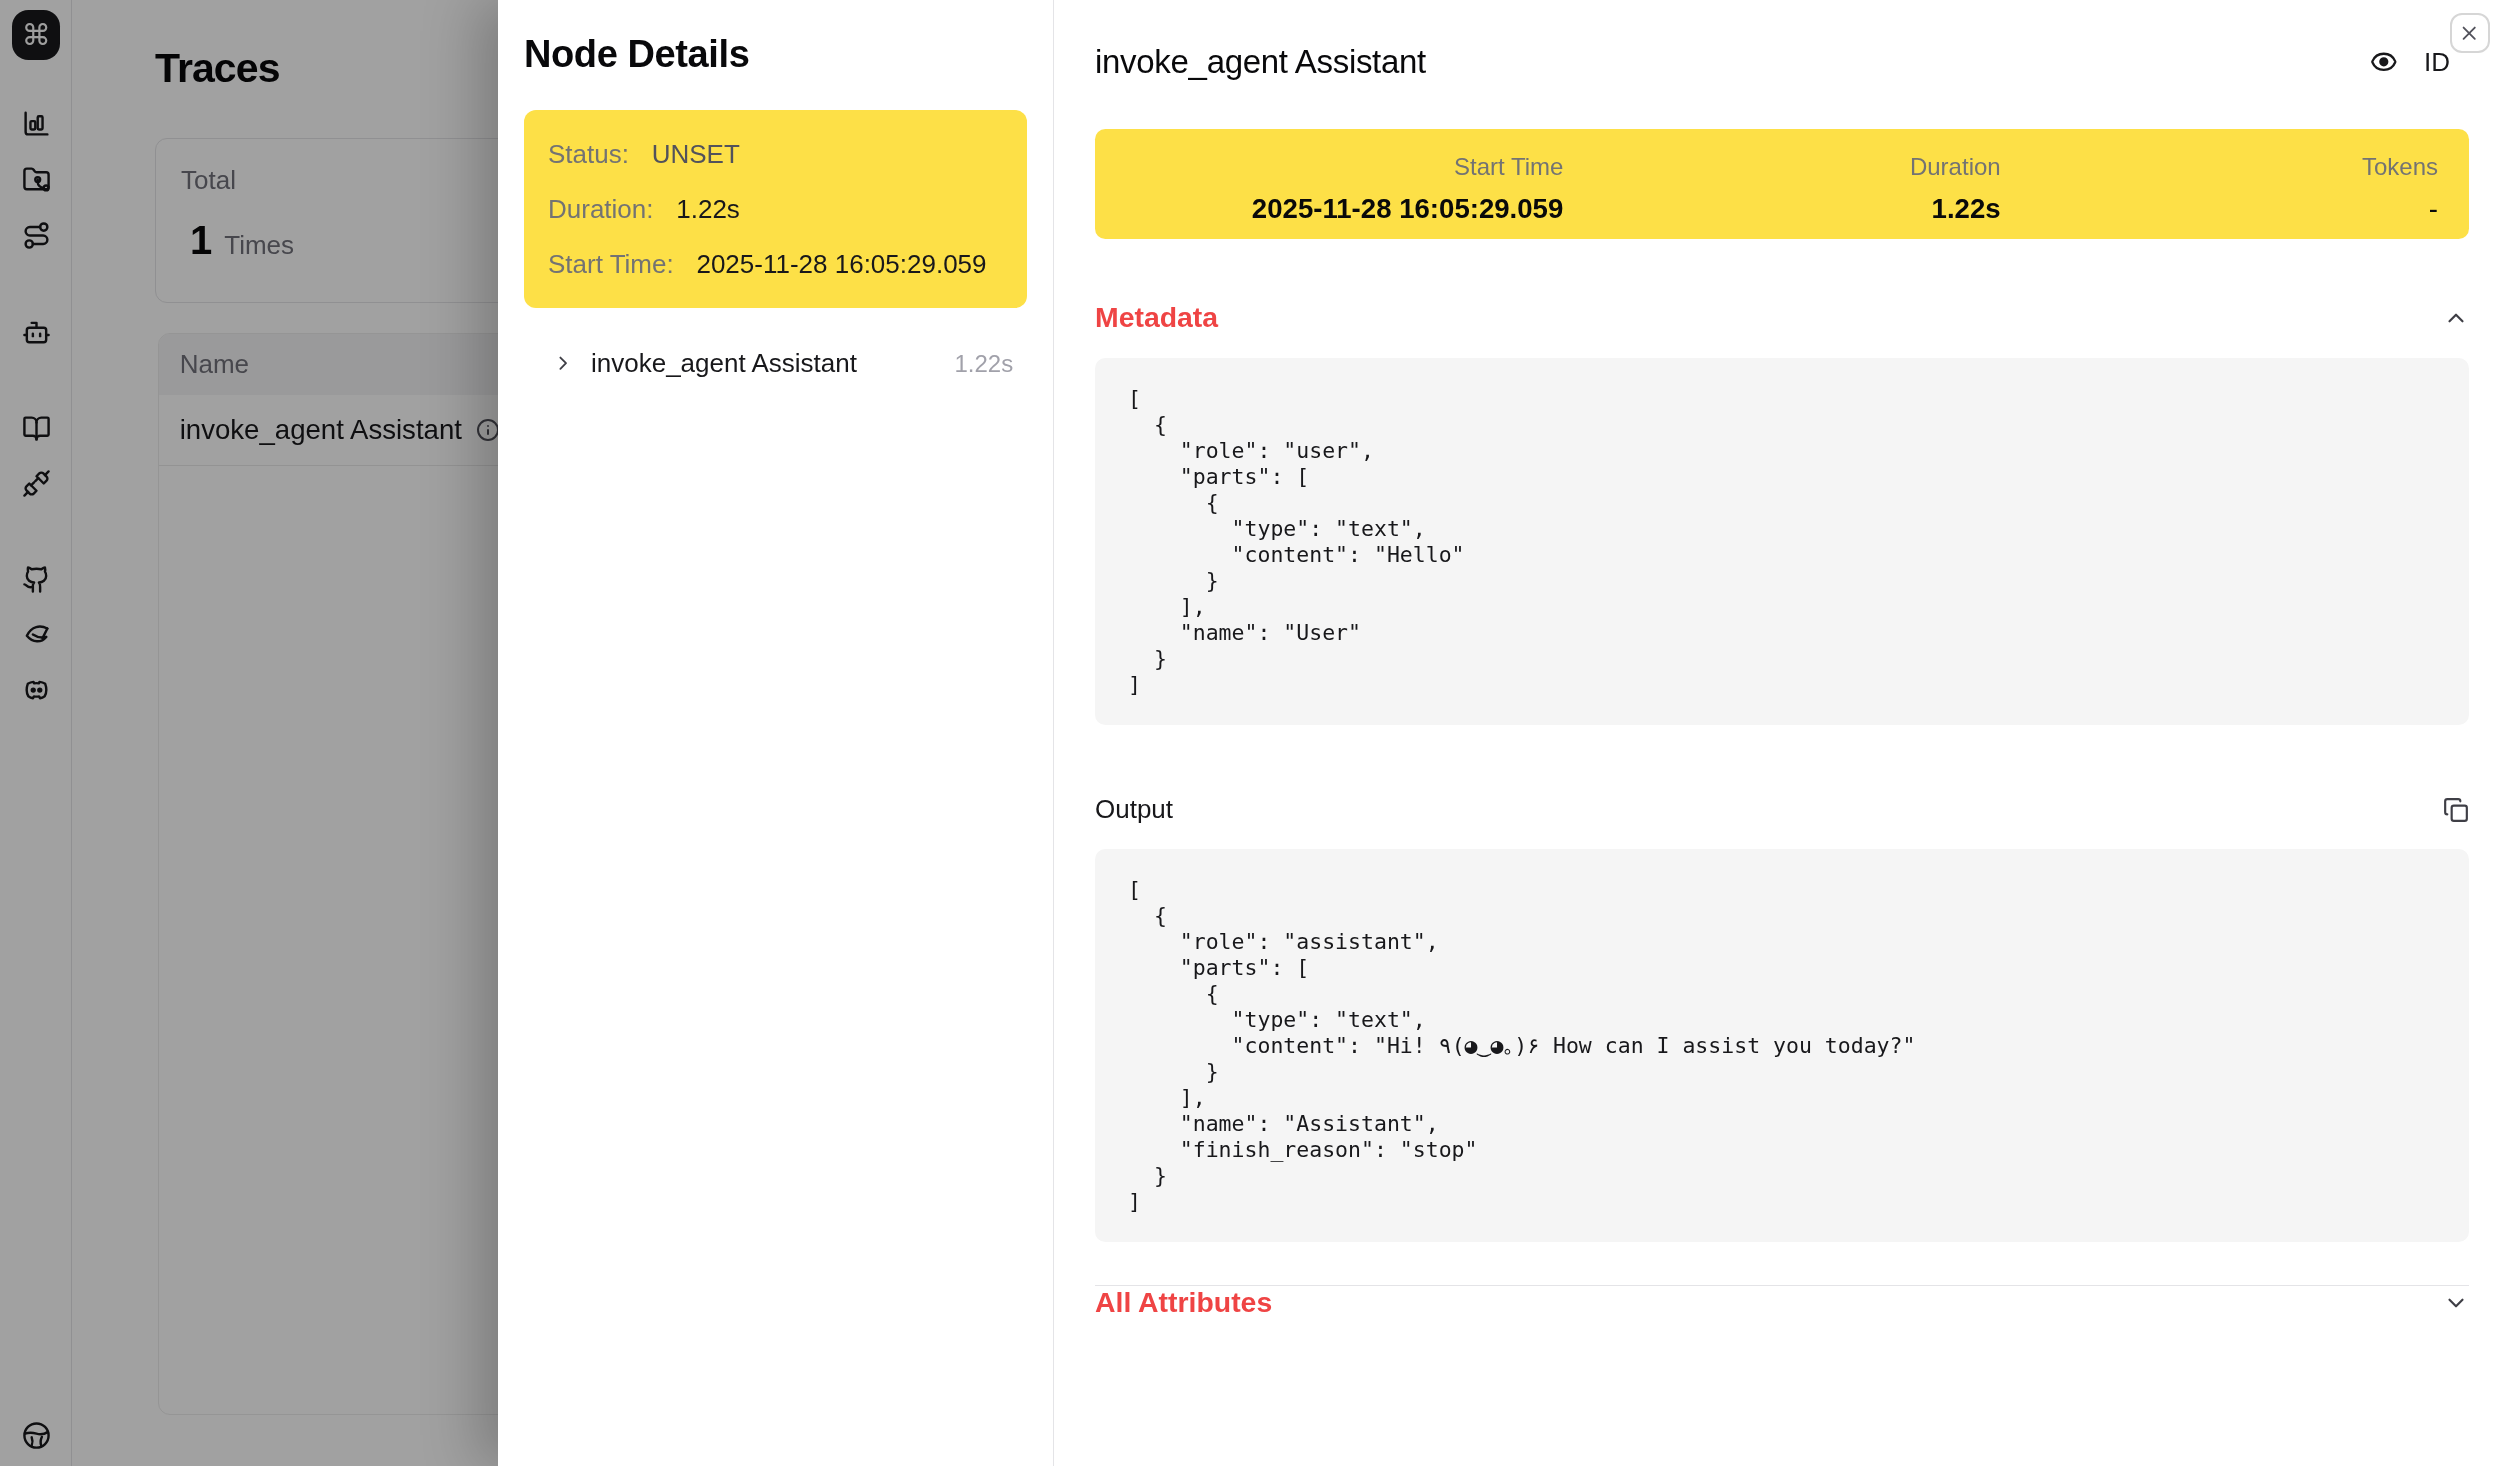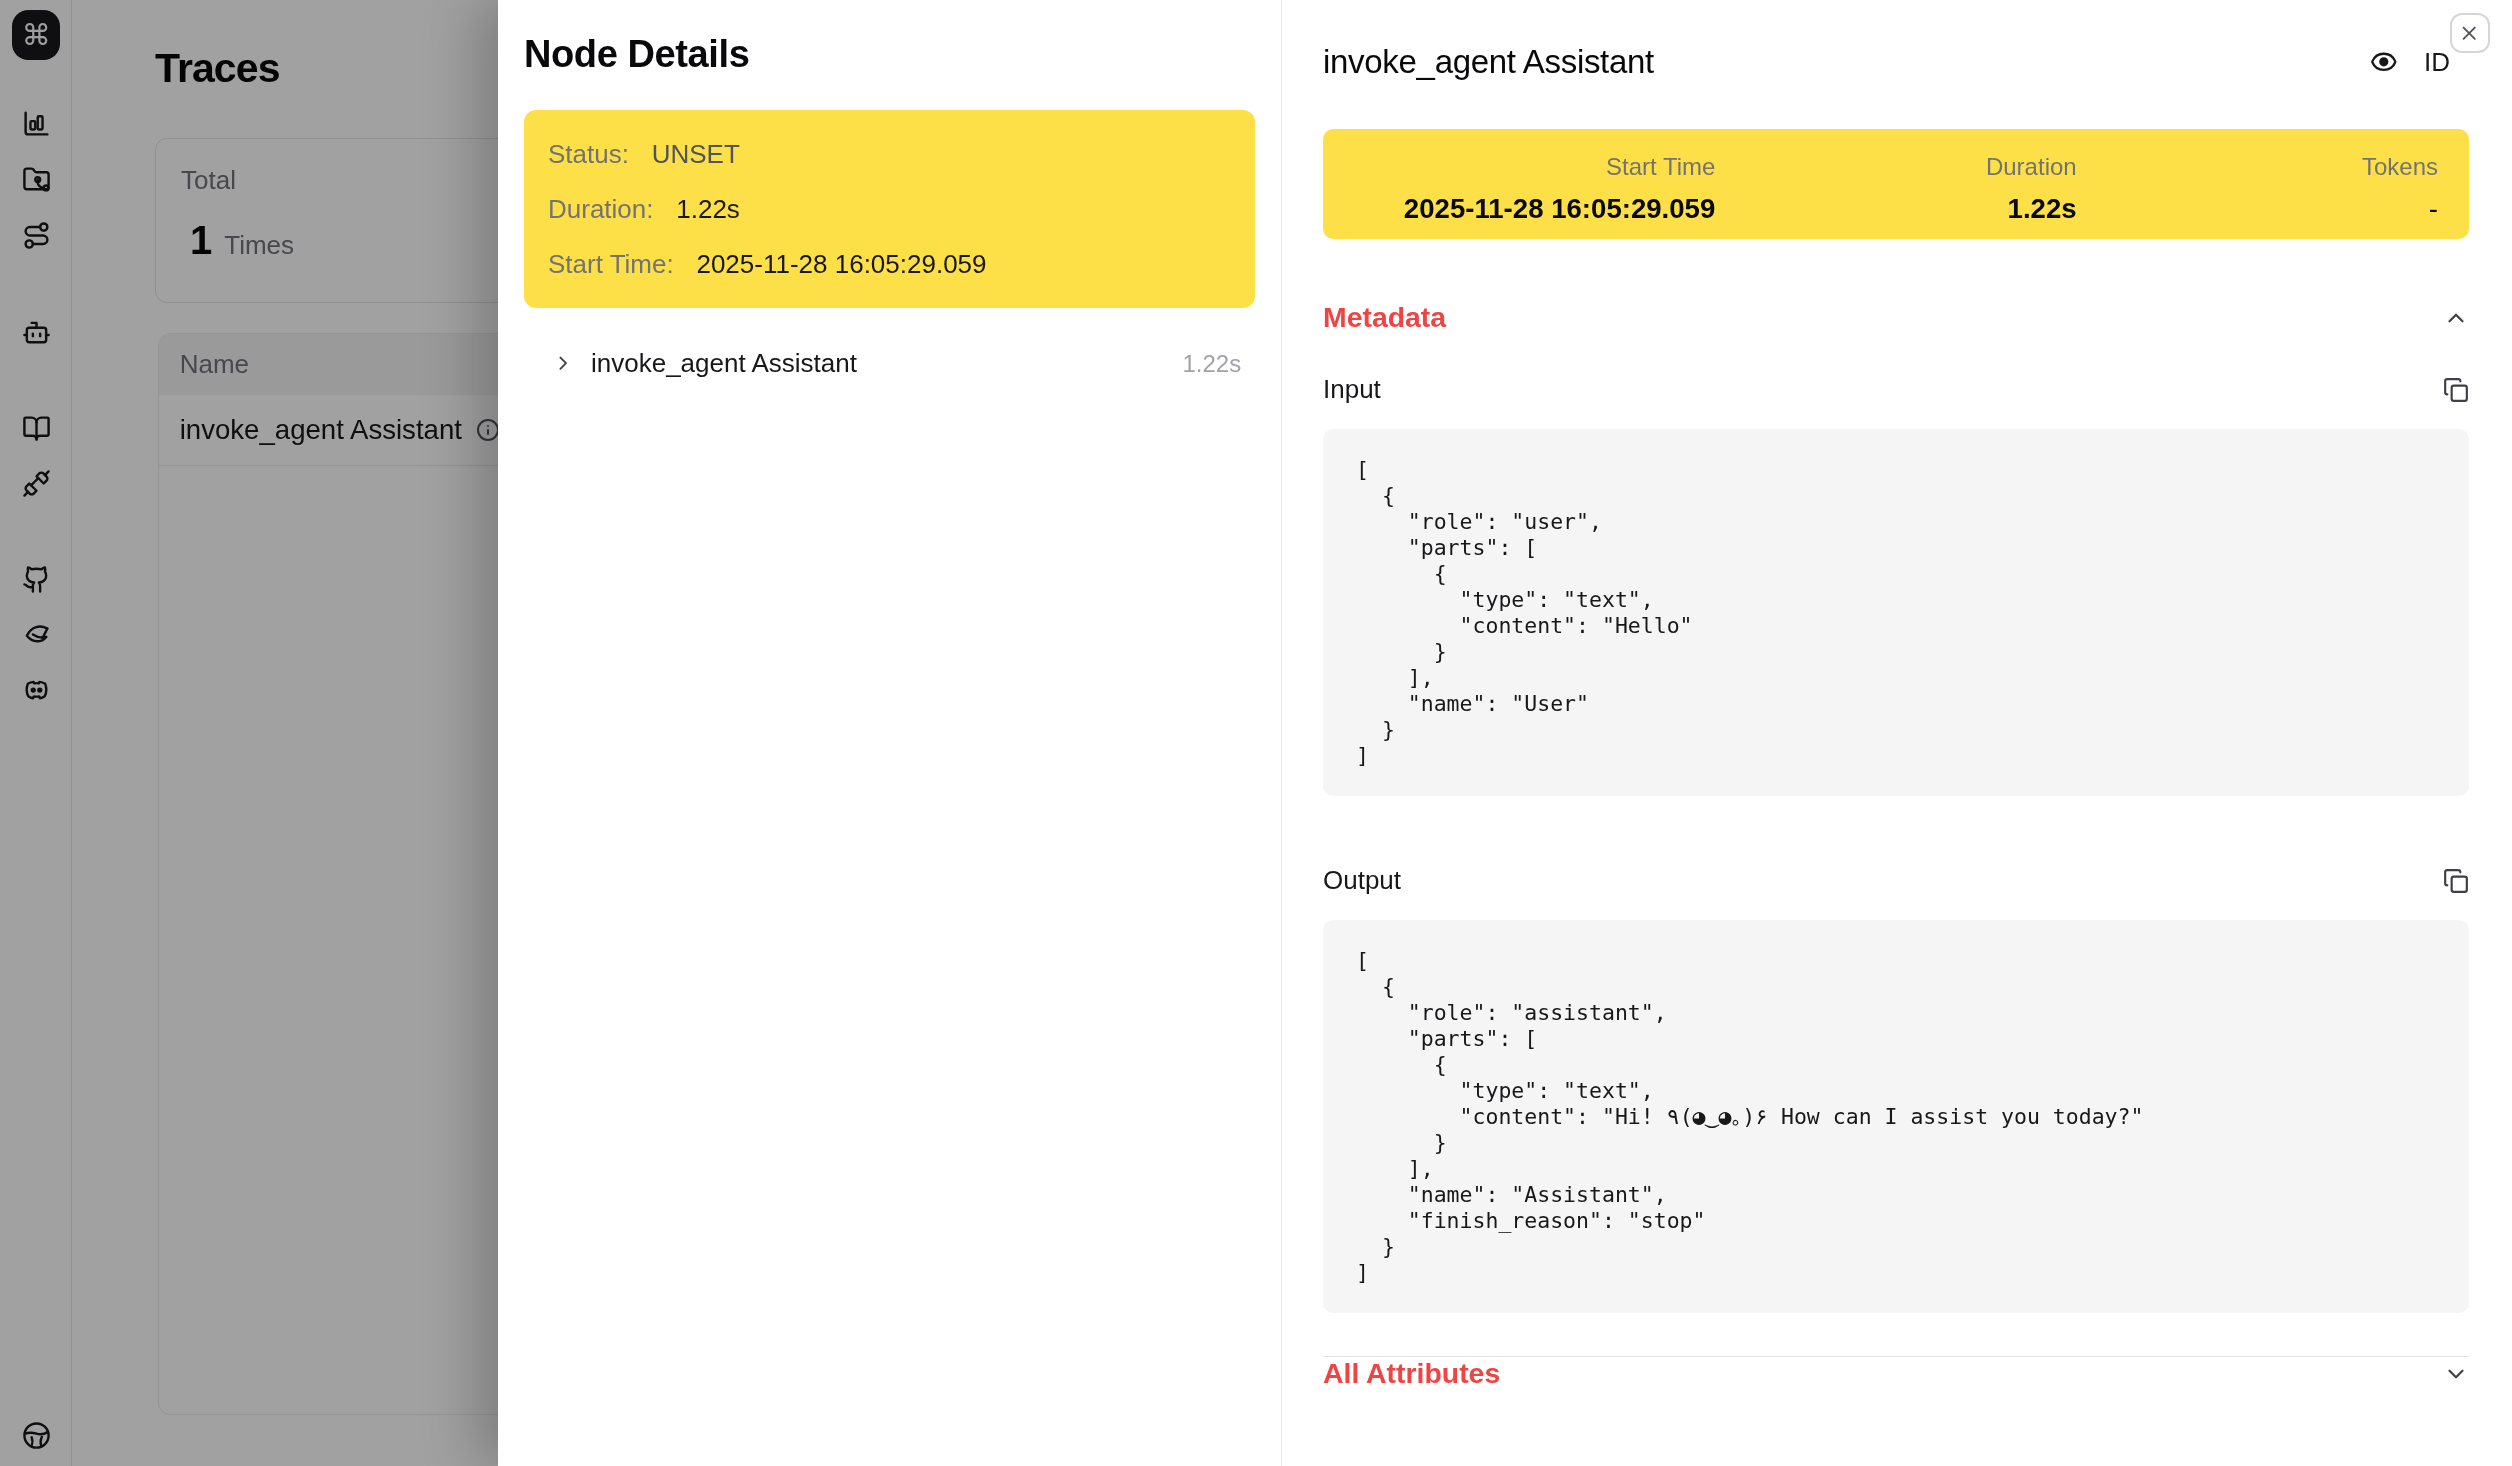--- a/index.html
+++ b/index.html
@@ -37,21 +37,21 @@
   .info-ic { width: 24px; height: 24px; margin-left: 13.8px; color: #52525b; }
   .info-ic svg { width: 24px; height: 24px; display: block; }
 
   .overlay { position: absolute; inset: 0; background: rgba(0,0,0,0.37); z-index: 10; }
 
   
   .drawer { position: absolute; left: 498px; top: 0; bottom: 0; right: 0; z-index: 20;
             display: flex; background: #fff; box-shadow: -20.7px 0 52px rgba(0,0,0,0.22); }
 
   
-  .node-panel { width: 784px; flex: none; border-right: 0.9px solid #e4e4e7; padding: 0 26px; position: relative; }
+  .node-panel { width: 556px; flex: none; border-right: 0.9px solid #e4e4e7; padding: 0 26px; position: relative; }
   .node-title { margin-top: 33px; font-size: 38px; font-weight: 700; letter-spacing: -0.4px; color: #09090b; }
   .status-card { margin-top: 34px; background: #fde047; border-radius: 12px; padding: 31px 24px;
                  display: flex; flex-direction: column; gap: 29px; }
   .status-row { font-size: 26px; line-height: 26px; }
   .status-row .lbl { color: #737373; }
   .status-row .val { margin-left: 15.5px; color: #18181b; }
   .status-row .val.muted { color: #52525b; }
   .tree-row { margin-top: 40px; display: flex; align-items: center; padding: 0 13.8px 0 27.6px; cursor: pointer; }
   .tree-chevron { width: 22.4px; height: 22.4px; color: #3f3f46; flex: none; }
   .tree-chevron svg { width: 22.4px; height: 22.4px; display: block; }
@@ -273,29 +273,20 @@
 
       <div class="section-row metadata-row">
         <span class="section-title">Metadata</span>
         <span class="row-icon">
           <svg viewBox="0 0 24 24" fill="none" stroke="currentColor" stroke-width="2" stroke-linecap="round" stroke-linejoin="round">
               <path d="m18 15-6-6-6 6"></path>
             </svg>
         </span>
       </div>
 
-      <div class="section-row io-row">
-        <span class="io-label">Input</span>
-        <span class="row-icon">
-          <svg viewBox="0 0 24 24" fill="none" stroke="currentColor" stroke-width="2" stroke-linecap="round" stroke-linejoin="round">
-              <rect x="8" y="8" width="14" height="14" rx="2"></rect>
-              <path d="M4 16c-1.1 0-2-.9-2-2V4c0-1.1.9-2 2-2h10c1.1 0 2 .9 2 2"></path>
-            </svg>
-        </span>
-      </div>
       <div class="code-block">
         <pre>[
   {
     "role": "user",
     "parts": [
       {
         "type": "text",
         "content": "Hello"
       }
     ],

